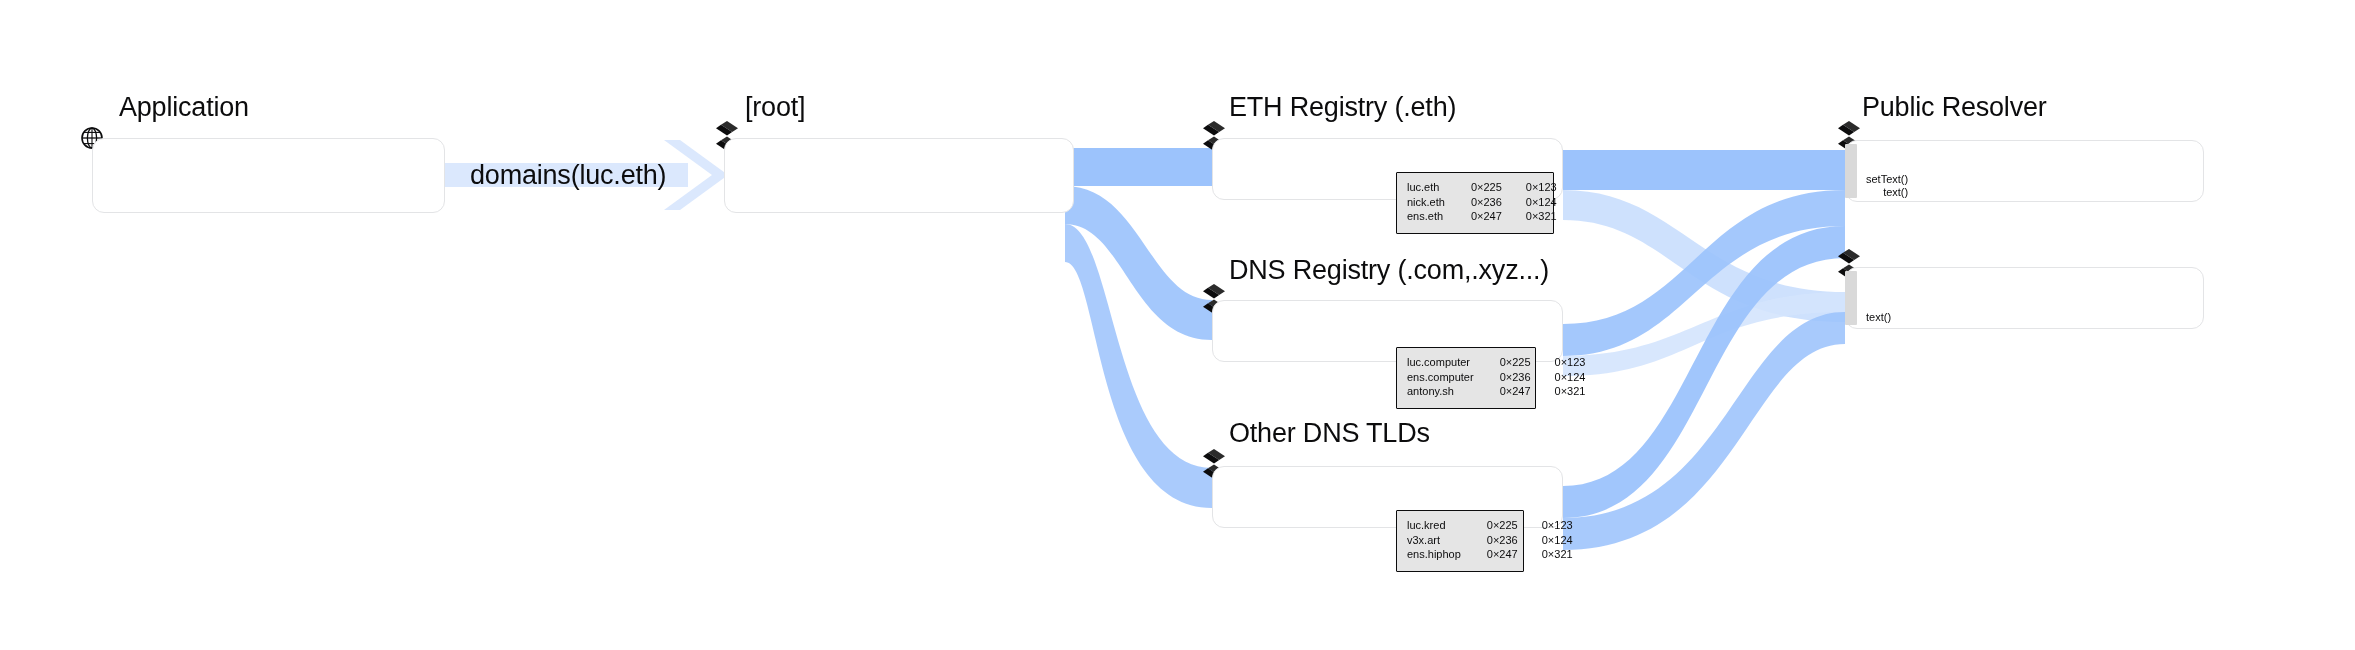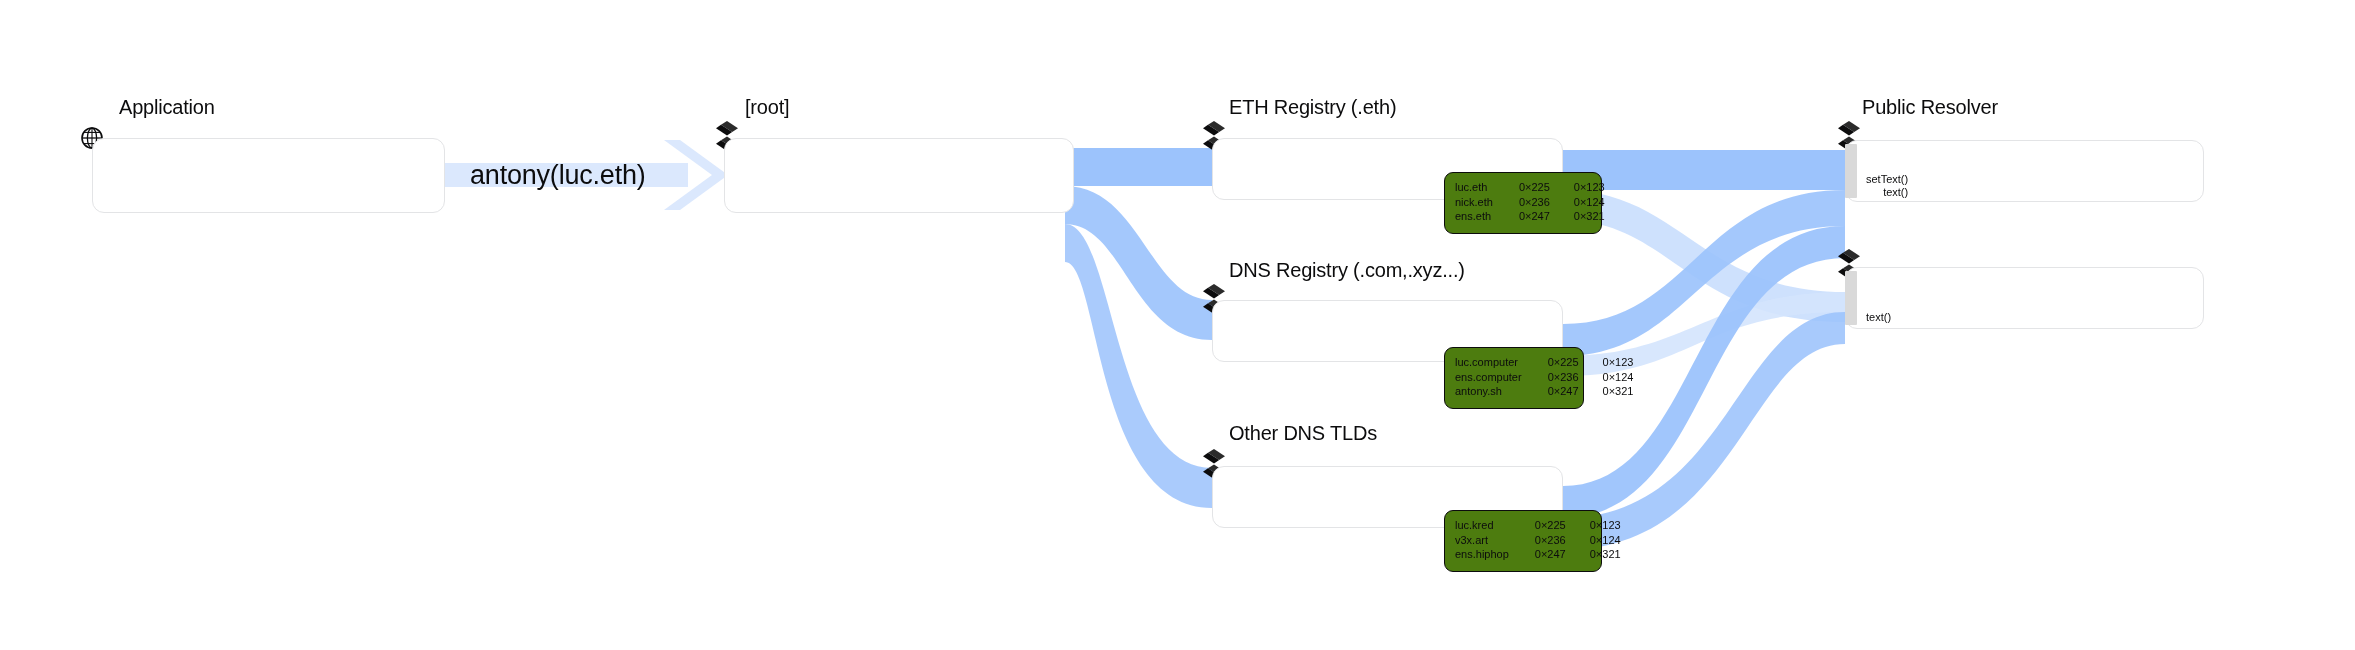--- a/index.html
+++ b/index.html
@@ -27,21 +27,21 @@
   }
   .node {
     position: absolute;
     box-sizing: border-box;
     background: #ffffff;
     border: 1px solid #e3e4e6;
     border-radius: 12px;
   }
   .node-title {
     position: absolute;
-    font-size: 20px;
+    font-size: 27px;
     line-height: 30px;
     color: #0c0c0d;
     font-weight: 400;
     white-space: nowrap;
     letter-spacing: -0.2px;
   }
   .contract-icon {
     position: absolute;
     width: 26px;
     height: 32px;
@@ -59,26 +59,25 @@
   }
   .fn-list {
     position: absolute;
     font-size: 11px;
     line-height: 13px;
     color: #0c0c0d;
     white-space: nowrap;
   }
   .record-table {
     position: absolute;
-    background: #4d7c0f;
+    background: #e5e5e5;
     border: 1.3px solid #0c0c0d;
-    border-radius: 9px;
+    border-radius: 1px;
     padding: 8px 12px 8px 10px;
     box-sizing: border-box;
-    margin-left: 48px;
   }
   .record-table table {
     border-collapse: collapse;
     font-size: 11px;
     line-height: 13.5px;
     color: #0c0c0d;
   }
   .record-table td {
     padding: 0 0 1px 0;
     white-space: nowrap;
@@ -153,21 +152,21 @@
     <circle cx="12" cy="12" r="10" fill="#ffffff" stroke="#0c0c0d" stroke-width="1.6"></circle>
     <ellipse cx="12" cy="12" rx="4.6" ry="10" fill="none" stroke="#0c0c0d" stroke-width="1.3"></ellipse>
     <line x1="2" y1="12" x2="22" y2="12" stroke="#0c0c0d" stroke-width="1.3"></line>
     <line x1="4" y1="6.4" x2="20" y2="6.4" stroke="#0c0c0d" stroke-width="1.1"></line>
     <line x1="4" y1="17.6" x2="20" y2="17.6" stroke="#0c0c0d" stroke-width="1.1"></line>
     <line x1="12" y1="2" x2="12" y2="22" stroke="#0c0c0d" stroke-width="1.1"></line>
   </svg>
 
   <div class="node" id="node-application" style="left:92px; top:138px; width:353px; height:75px;"></div>
 
-  <div class="edge-label" style="left:470px; top:160px;">antony(luc.eth)</div>
+  <div class="edge-label" style="left:470px; top:160px;">domains(luc.eth)</div>
 
   <div class="node-title" style="left:745px; top:92px;">[root]</div>
 
   <svg class="contract-icon" style="left:714px; top:120px;" viewBox="0 0 26 32" xmlns="http://www.w3.org/2000/svg">
     <path d="M13 1 L24 8.2 L18.2 12 L7 4.8 Z" fill="#2b2b2b"></path>
     <path d="M7 4.8 L18.2 12 L13 15.6 L2 8.2 Z" fill="#0c0c0d"></path>
     <path d="M13 16.4 L24 23.8 L18.2 27.4 L7 20.2 Z" fill="#2b2b2b"></path>
     <path d="M7 20.2 L18.2 27.4 L13 31 L2 23.8 Z" fill="#0c0c0d"></path>
   </svg>
 
@@ -243,21 +242,21 @@
 
   <svg class="contract-icon" style="left:1201px; top:448px;" viewBox="0 0 26 32" xmlns="http://www.w3.org/2000/svg">
     <path d="M13 1 L24 8.2 L18.2 12 L7 4.8 Z" fill="#2b2b2b"></path>
     <path d="M7 4.8 L18.2 12 L13 15.6 L2 8.2 Z" fill="#0c0c0d"></path>
     <path d="M13 16.4 L24 23.8 L18.2 27.4 L7 20.2 Z" fill="#2b2b2b"></path>
     <path d="M7 20.2 L18.2 27.4 L13 31 L2 23.8 Z" fill="#0c0c0d"></path>
   </svg>
 
   <div class="node" id="node-other-dns-tlds" style="left:1212px; top:466px; width:351px; height:62px;"></div>
 
-  <div class="record-table" style="left:1396px; top:510px; width:158px;">
+  <div class="record-table" style="left:1396px; top:510px; width:128px;">
     <table>
       <tbody>
         <tr>
           <td class="c-name">luc.kred</td>
           <td class="c-a">0×225</td>
           <td class="c-b">0×123</td>
         </tr>
         <tr>
           <td class="c-name">v3x.art</td>
           <td class="c-a">0×236</td>

